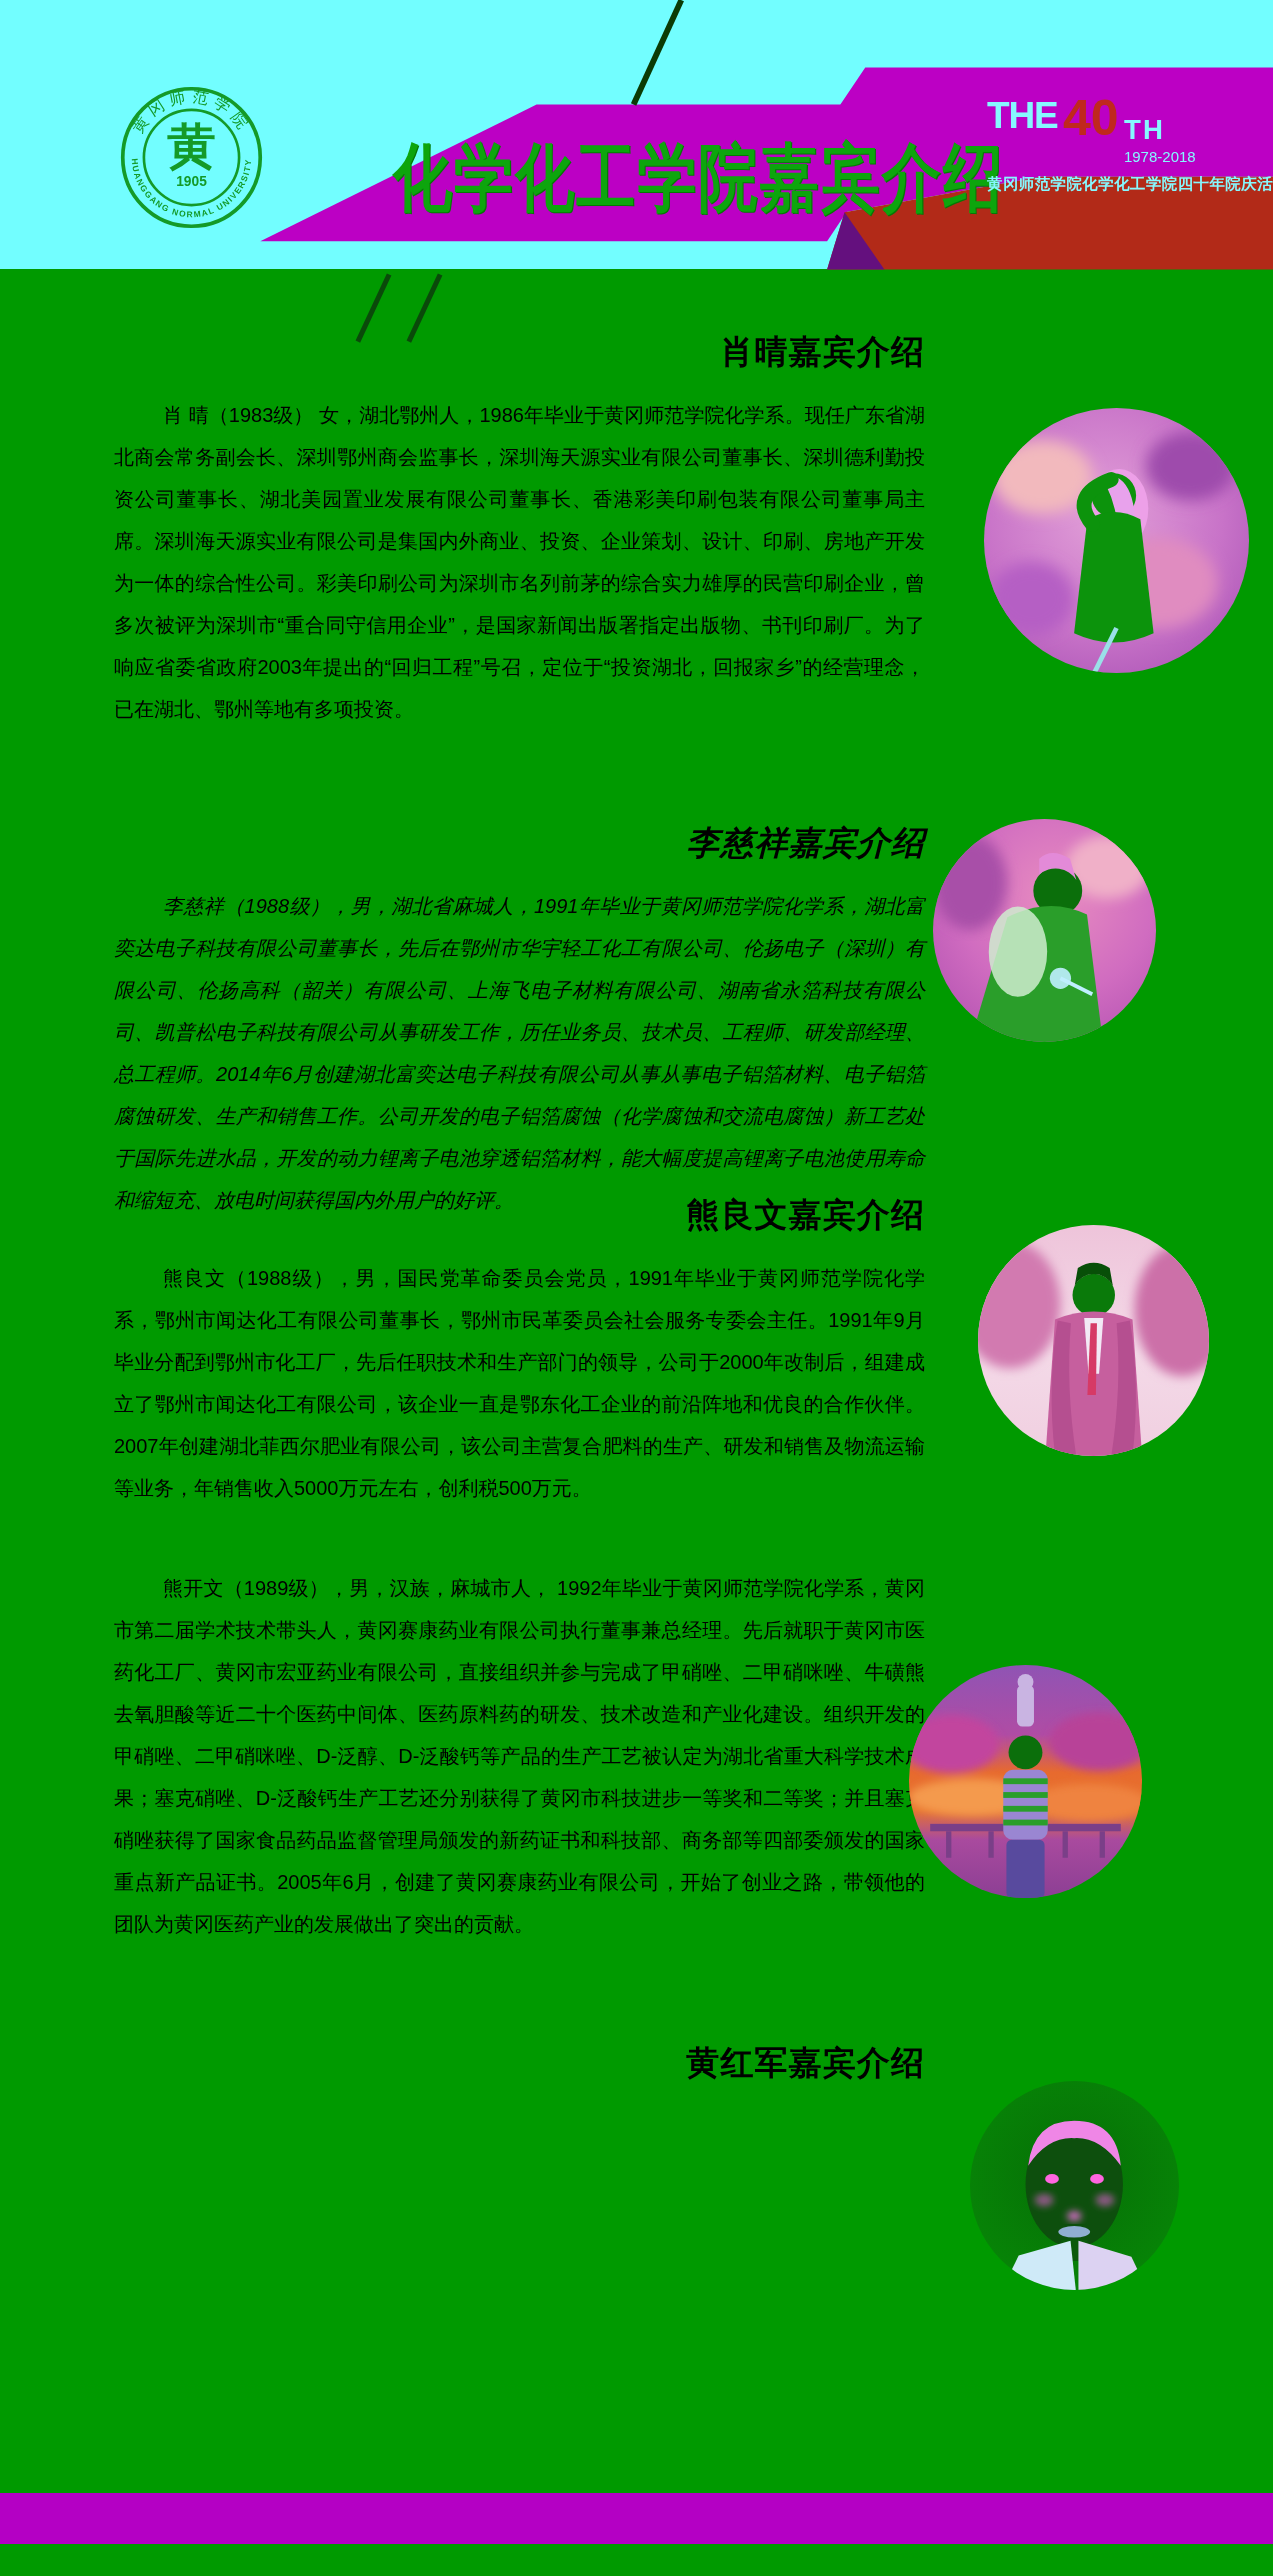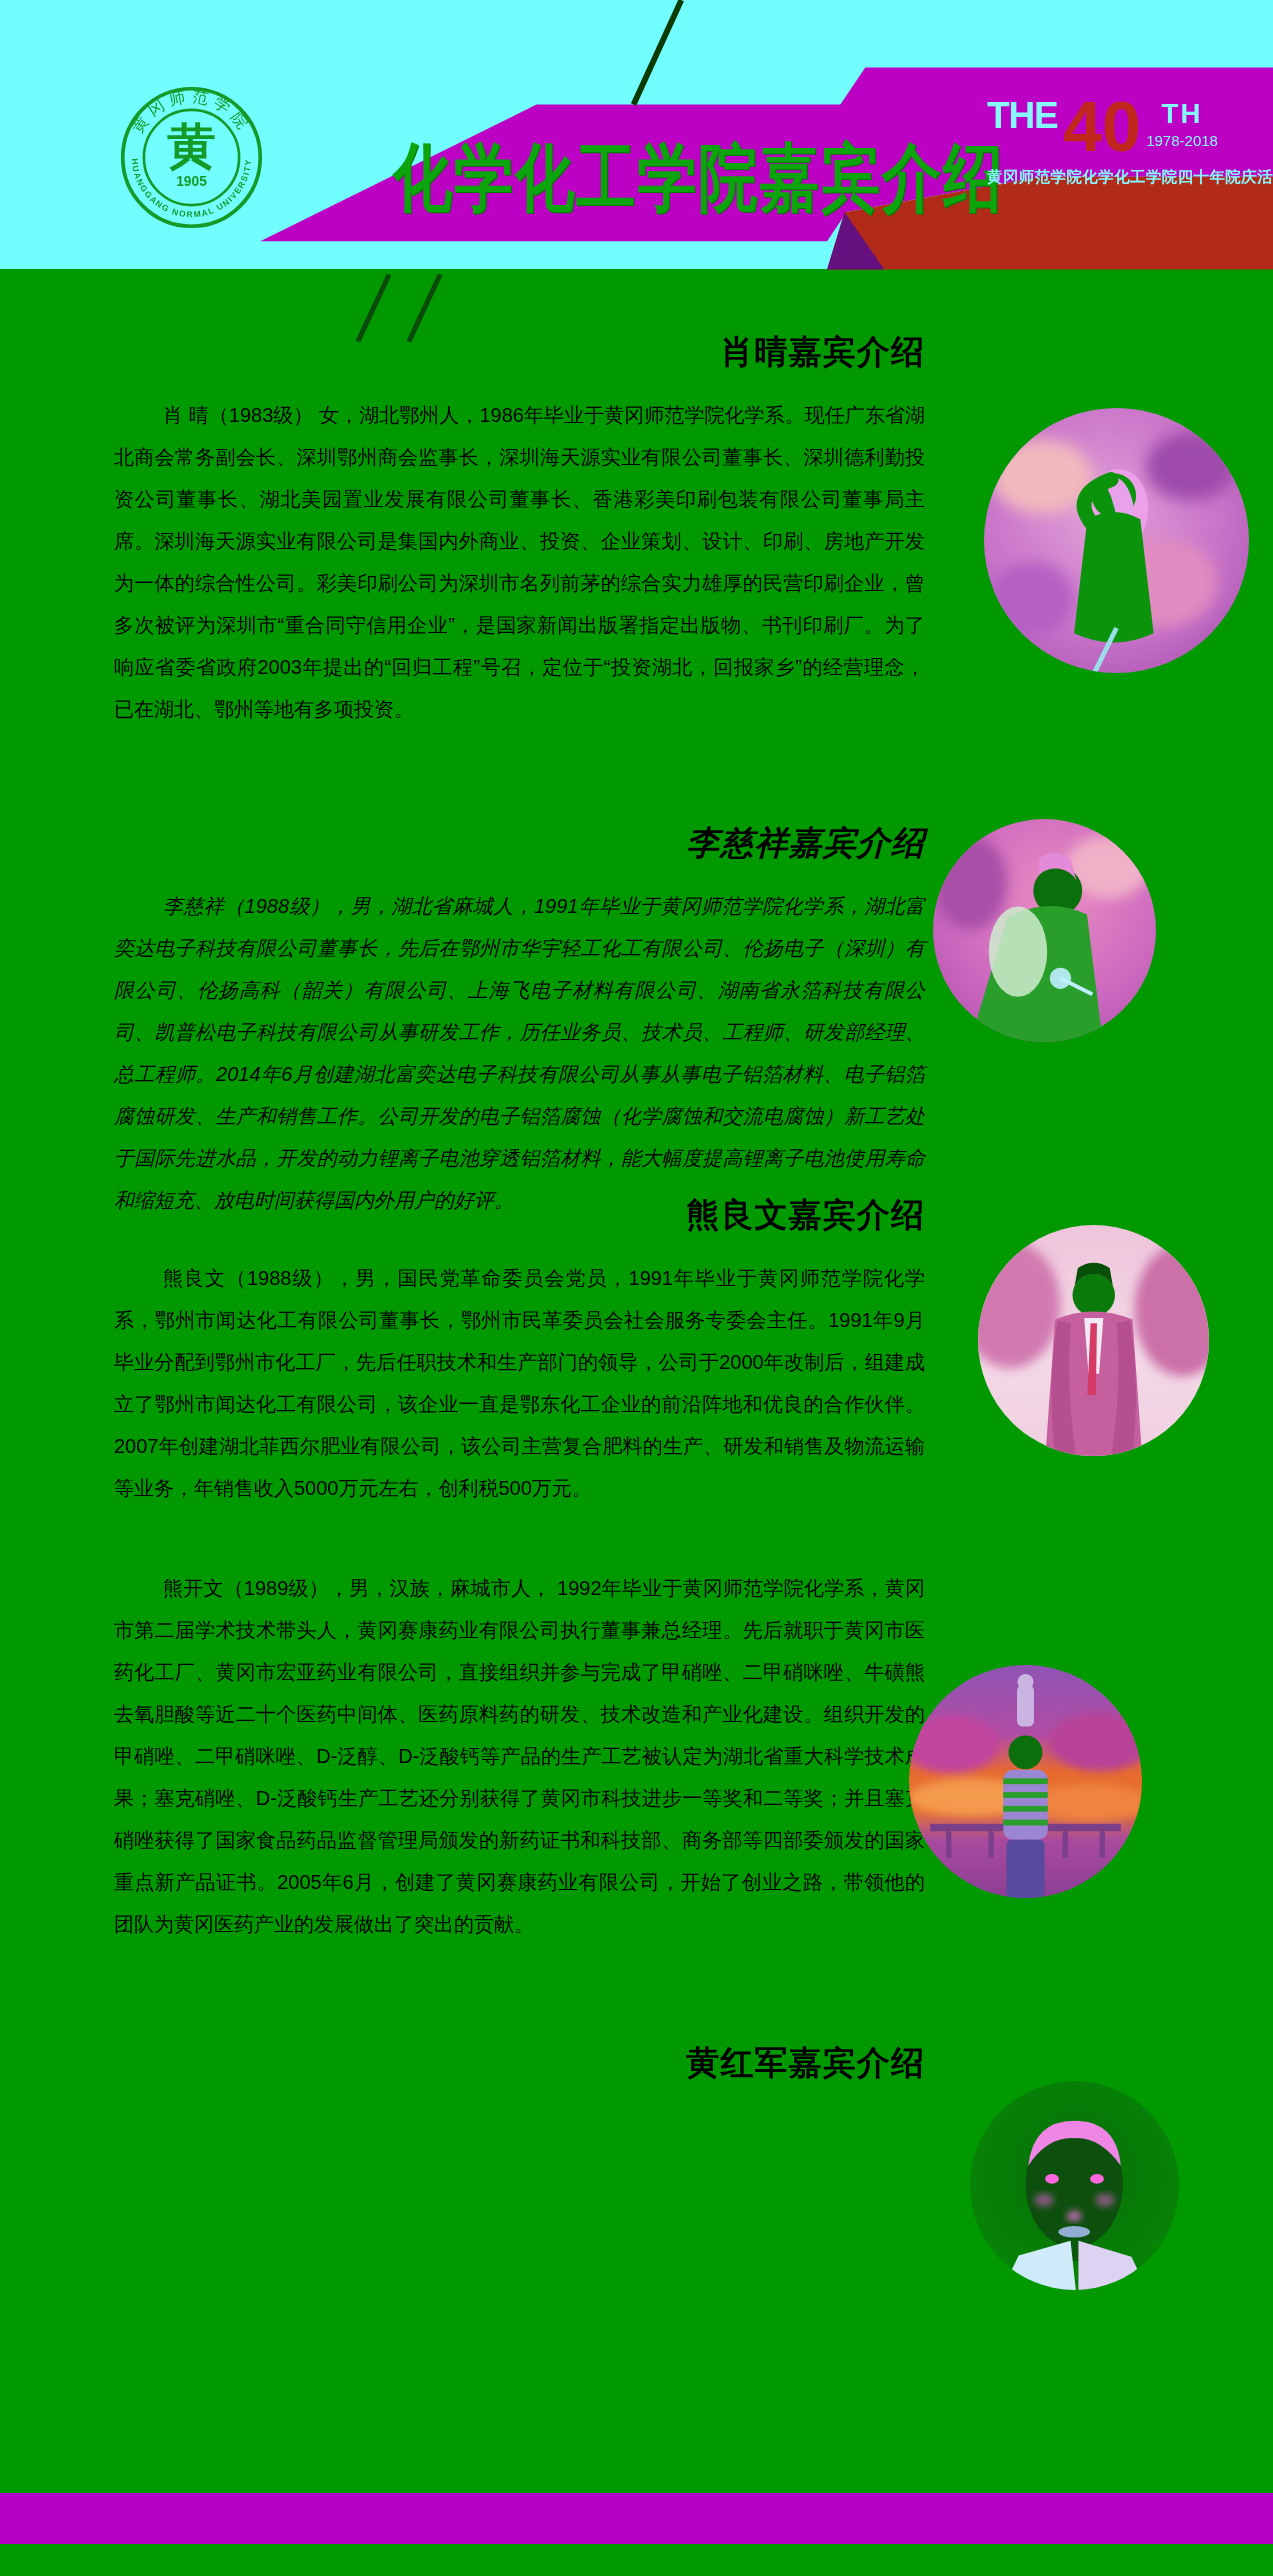--- a/index.html
+++ b/index.html
@@ -15,23 +15,23 @@
   #banner-title{
     position:absolute;left:393px;top:129px;width:456px;
     font-size:59px;font-weight:900;color:#0da50d;letter-spacing:2.1px;
     transform:scaleY(1.25);transform-origin:top left;white-space:nowrap;
     text-shadow:1.1px 1.1px 0 #067806;
   }
 
   #anniv{position:absolute;left:987px;top:97px;width:276px;color:#86f8ff;}
   #anniv .row1{display:flex;align-items:flex-start;}
   #anniv .the{font-size:37px;font-weight:900;letter-spacing:-1.1px;line-height:1;}
-  #anniv .num{font-size:70px;font-weight:900;color:#c02а18;line-height:.86;margin-left:5.3px;}
+  #anniv .num{font-size:50px;font-weight:900;color:#c02а18;line-height:.86;margin-left:5.3px;}
   #anniv .num{color:#c0281e;}
-  #anniv .col{margin-left:5.3px;margin-top:3px;text-align:center;}
+  #anniv .col{margin-left:5.3px;margin-top:19px;}
   #anniv .th{font-size:27.6px;font-weight:900;letter-spacing:2.1px;line-height:1;}
   #anniv .years{font-size:15px;font-weight:400;margin-top:4.2px;}
   #anniv .caption{font-size:15.4px;font-weight:700;letter-spacing:0.5px;margin-top:9.5px;white-space:nowrap;}
 
   
   .sec{position:absolute;left:114px;width:811px;color:#000;}
   .sec h2{margin:0 0 19px 0;font-size:33px;font-weight:900;letter-spacing:1.1px;text-align:right;}
   .sec p{margin:0;font-size:20px;line-height:42px;text-align:justify;text-indent:49px;}
 
   .photo{position:absolute;border-radius:50%;overflow:hidden;}

